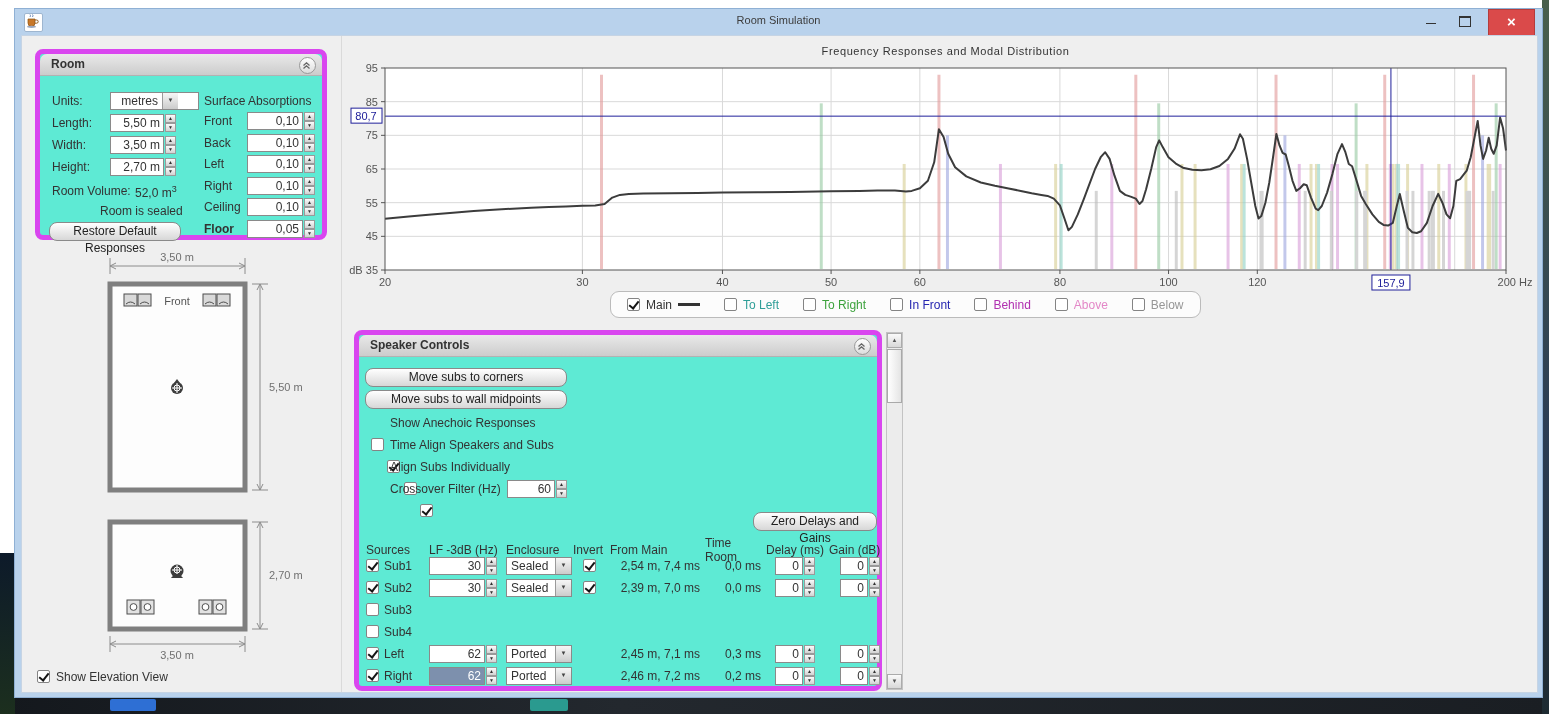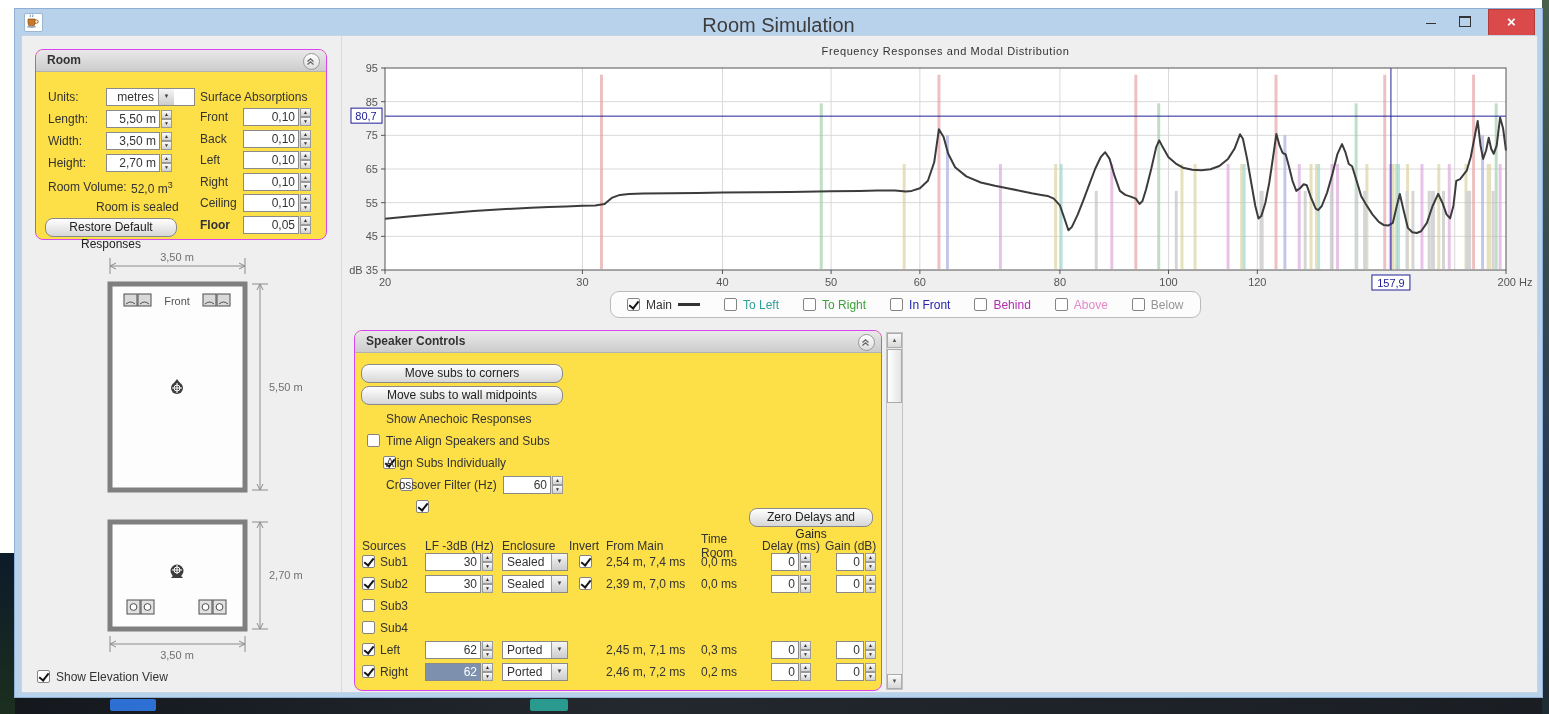--- a/index.html
+++ b/index.html
@@ -7,33 +7,33 @@
        font-family:"Liberation Sans",sans-serif;font-size:12px;color:#333;background:#fff}
   .abs{position:absolute}
   
   #desk-bottom{left:0;top:694px;width:1549px;height:20px;background:linear-gradient(90deg,#14181d,#23282e 40%,#1a1e23)}
   #desk-left{left:0;top:553px;width:15px;height:161px;background:linear-gradient(#0d1a2a,#1c2f1e)}
   #desk-right{left:1542px;top:0;width:7px;height:714px;background:linear-gradient(#49604c,#2c3e55 60%,#1e2b32)}
   .desk-blob{height:12px;top:699px;border-radius:2px}
   
   #dialog{left:14px;top:8px;width:1529px;height:690px;background:#b9d2ec;border:1px solid #8fb0d4;box-sizing:border-box}
   #titlebar{left:0;top:0;width:100%;height:26px}
-  #title{width:100%;text-align:center;top:5px;font-size:20px;color:#3c3c3c}
+  #title{width:100%;text-align:center;top:5px;font-size:11px;color:#3c3c3c}
   #java-icon{left:9px;top:4px;width:17px;height:17px;background:#fff;border:1px solid #9eb6d0;border-radius:2px}
   .winbtn{top:0;height:25px;text-align:center;color:#333}
   #btn-min{right:96px;width:30px}
   #btn-min i{display:inline-block;width:10px;height:1px;background:#333;margin-top:14px}
   #btn-max{right:62px;width:30px}
   #btn-max i{display:inline-block;width:10px;height:8px;border:1px solid #333;border-top-width:2px;margin-top:7px}
   #btn-close{right:7px;width:45px;background:#da4a4a;border:1px solid #b43c3c}
   #btn-close span{color:#fff;font-size:15px;line-height:24px;font-weight:bold}
   #client{left:6px;top:26px;width:1517px;height:658px;background:#efefef;border:1px solid #c6d4e4;box-sizing:border-box}
   #v-divider{left:319px;top:0;width:1px;height:656px;background:#dadada}
   
-  .panel{border:1px solid #d946ef;border-radius:8px;background:#fde047;box-sizing:border-box}
+  .panel{border:5px solid #d946ef;border-radius:8px;background:#5eead4;box-sizing:border-box}
   .panel-hd{height:21px;background:linear-gradient(#e9e9e9,#cccccc);border-bottom:1px solid #b2b2b2;
             border-radius:7px 7px 0 0;font-weight:bold;line-height:21px;padding-left:11px;position:relative}
   .collapse{position:absolute;right:6px;top:3px;width:15px;height:15px;border:1px solid #999;border-radius:50%;
             background:linear-gradient(#ffffff,#dddddd)}
   .lbl{color:#333}
   
   .chk{width:13px;height:13px;background:#fff;border:1px solid #848484;border-radius:2px;display:inline-block;
        position:relative;box-sizing:border-box;vertical-align:-2px;flex:none}
   .chk.on::after{content:"";position:absolute;left:3px;top:0px;width:4px;height:8px;
        border:solid #151515;border-width:0 2px 2px 0;transform:rotate(38deg)}
@@ -53,21 +53,21 @@
   #legend{display:flex;align-items:center;border:1px solid #bbb;border-radius:9px;background:#fcfcfc;
        padding:0 4px;box-sizing:border-box}
   .leg-item{display:flex;align-items:center;gap:6px;margin:0 12px;white-space:nowrap}
   .leg-swatch{width:22px;height:3px;background:#333}
   
   .trow{display:grid;grid-template-columns:58px 72px 62px 32px 90px 56px 58px 62px;column-gap:5px;
         align-items:center;height:21px;margin-bottom:1px}
   .trow .th{text-align:left;color:#333}
   .trow .th:first-child{text-align:left}
   .src-cell{display:flex;align-items:center;gap:5px}
-  .tc{text-align:left}
+  .tc{text-align:right}
   .jc{justify-self:center}
   
   #sb{width:17px;background:#ececec;border:1px solid #c3c3c3;box-sizing:border-box}
   .sb-arr{position:absolute;left:0;width:15px;height:15px;background:linear-gradient(#fafafa,#d8d8d8);
         border:1px solid #ababab;box-sizing:border-box;text-align:center;font-size:6px;line-height:13px;color:#555}
   #sb-thumb{position:absolute;left:0;top:16px;width:15px;height:54px;background:linear-gradient(90deg,#ffffff,#e4e4e4);
         border:1px solid #a9a9a9;box-sizing:border-box}
   svg text{font-family:"Liberation Sans",sans-serif}
 </style>
 </head>

